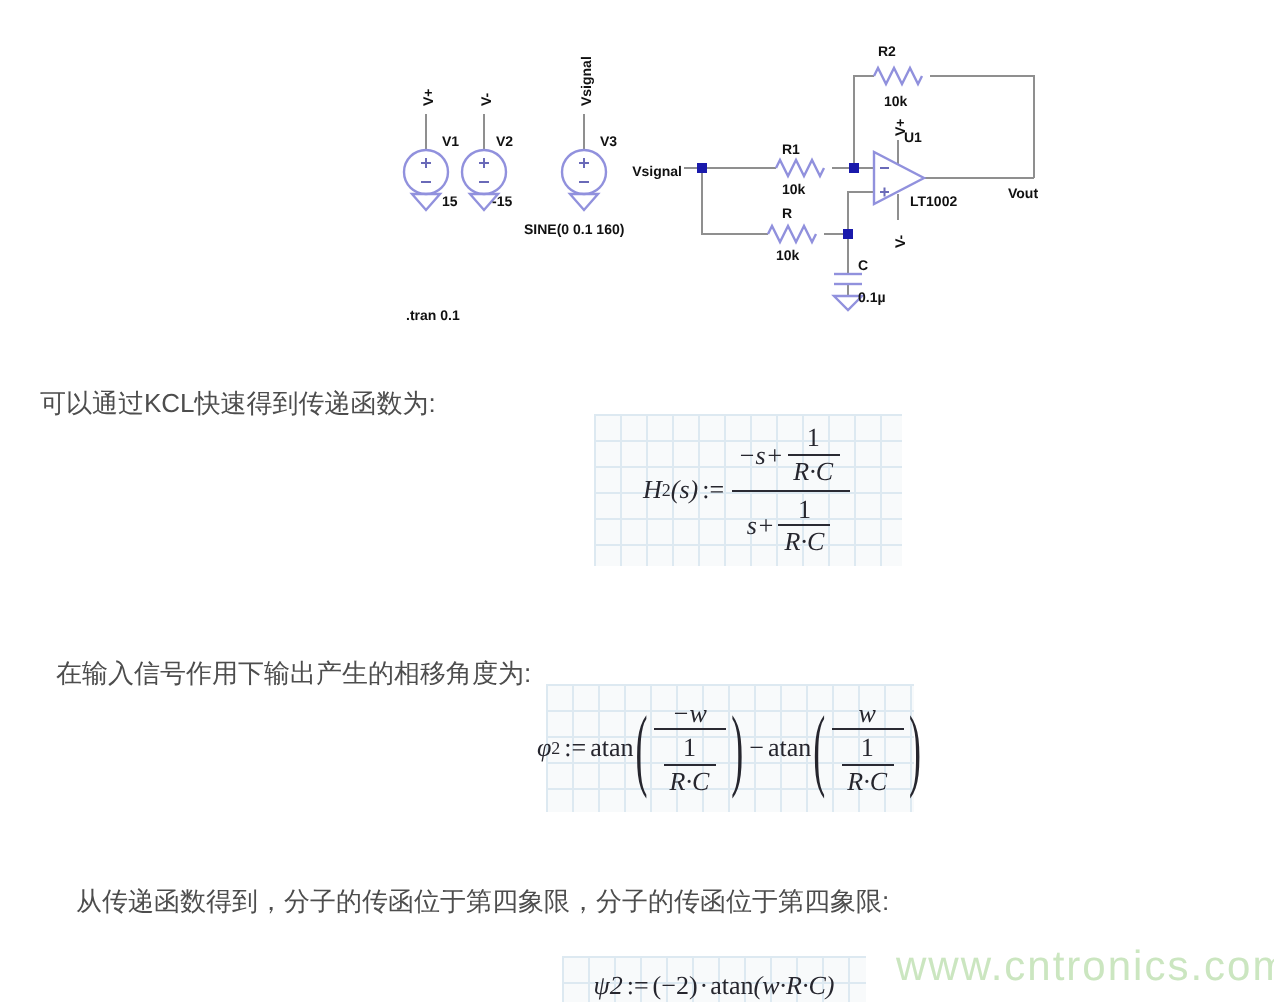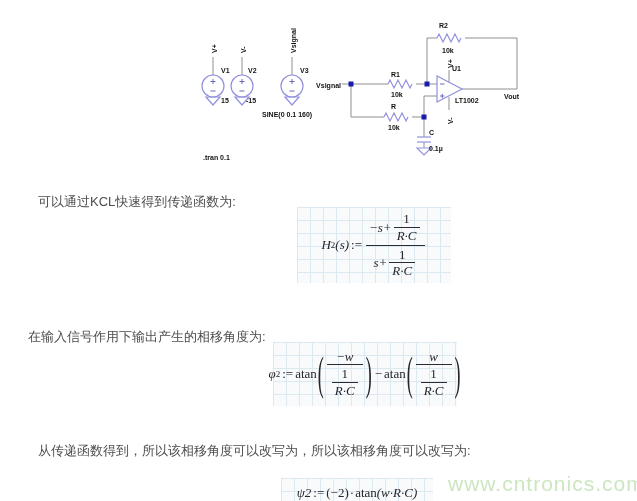--- a/index.html
+++ b/index.html
@@ -148,23 +148,23 @@
 
   <text class="slabel" transform="translate(452.5,68) rotate(-90)">V+</text>
   <text class="slabel" transform="translate(452.5,124) rotate(-90)">V-</text>
   <text class="slabel" x="452" y="71">U1</text>
   <text class="slabel" x="455" y="103">LT1002</text>
   <text class="slabel" x="504" y="99">Vout</text>
 
   <text class="slabel" x="203" y="160">.tran 0.1</text>
 </svg>
 
-<p class="para" style="left:38px; top:180px;">可以通过KCL快速得到传递函数为:</p>
+<p class="para" style="left:20px; top:180px;">可以通过KCL快速得到传递函数为:</p>
 <p class="para" style="left:28px; top:315px;">在输入信号作用下输出产生的相移角度为:</p>
-<p class="para" style="left:38px; top:429px;">从传递函数得到，所以该相移角度可以改写为，所以该相移角度可以改写为:</p>
+<p class="para" style="left:38px; top:429px;">从传递函数得到，分子的传函位于第四象限，分子的传函位于第四象限:</p>
 
 <div class="mathblock" style="left:297px; top:207px; width:154px; height:76px;">
   <span class="mrow">
     <span class="it">H</span>
       <sub class="msub">2</sub>
       <span class="it">(s)</span>
       <span class="assign">:=</span>
     <span class="frac">
       <span class="fnum">
         <span class="it">−s+</span>

